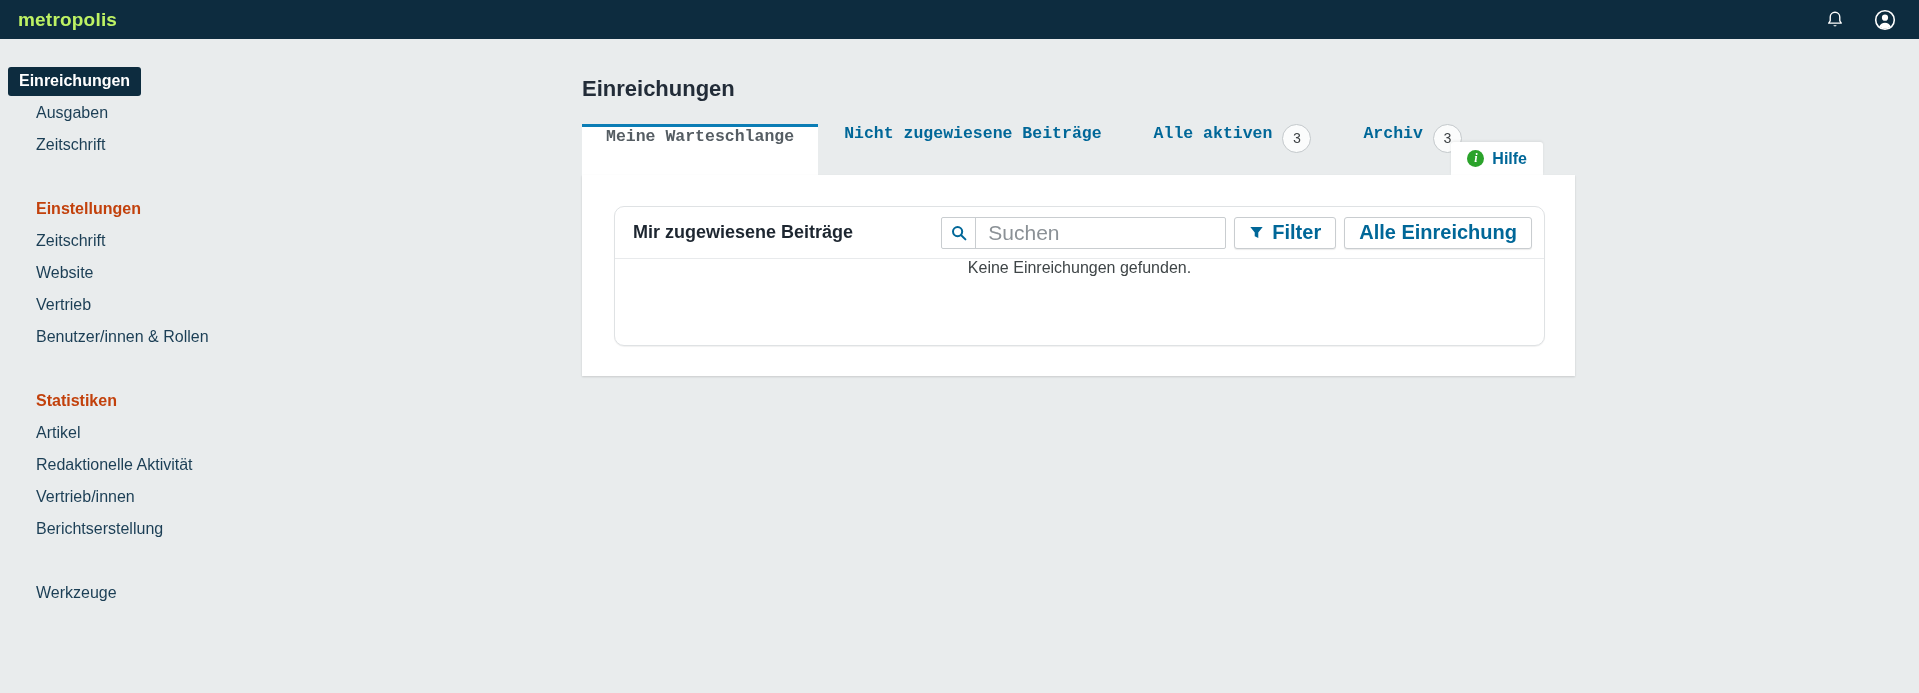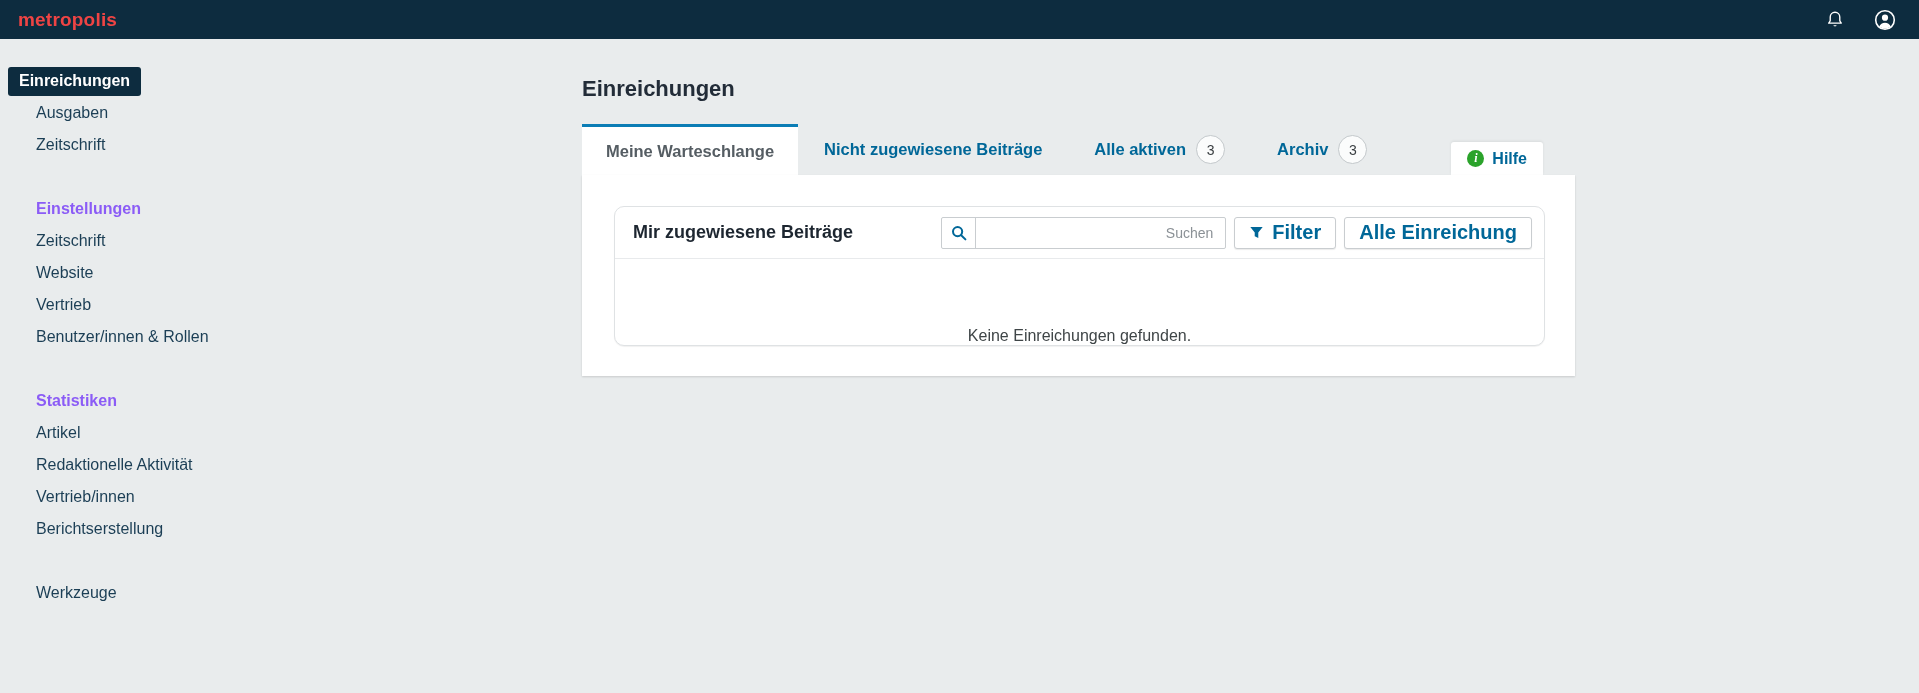--- a/index.html
+++ b/index.html
@@ -2,42 +2,42 @@
 <html><head>
 <meta charset="utf-8">
 <style>
   * { margin: 0; padding: 0; box-sizing: border-box; }
   html, body { width: 1919px; height: 693px; background: #e9eced; overflow: hidden;
     font-family: "Liberation Sans", sans-serif; }
 
   
   .topbar { height: 39px; background: #0d2c3f; display: flex; align-items: center;
     padding: 0 22px 0 18px; }
-  .logo { color: #ef4444; font-size: 19px; font-weight: bold; letter-spacing: .2px; }
+  .logo { color: #bef264; font-size: 19px; font-weight: bold; letter-spacing: .2px; }
   .topbar-right { margin-left: auto; display: flex; align-items: center; gap: 27px; }
   .topbar-icon { display: flex; align-items: center; cursor: pointer; }
 
   
   .sidebar { position: absolute; left: 0; top: 39px; width: 582px; padding-top: 26px; }
   .nav-group { margin-bottom: 32px; }
   .nav-row { height: 32px; display: flex; align-items: center; padding-left: 36px;
     font-size: 16px; color: #1b3e55; cursor: pointer; }
-  .nav-row.header { font-weight: bold; cursor: default; color: #8b5cf6; }
+  .nav-row.header { font-weight: bold; cursor: default; color: #c2410c; }
   .nav-row.active { padding-left: 8px; cursor: default; }
   .nav-row.active .pill { background: #0d2c3f; color: #fff; font-weight: bold;
     padding: 5px 11px 6px; border-radius: 3px; }
 
   
   .main { position: absolute; left: 582px; top: 39px; width: 993px; }
   .page-title { margin-top: 36px; font-size: 22px; line-height: 28px; font-weight: bold;
     color: #222c38; }
 
   .tabbar { margin-top: 21px; height: 51px; display: flex; position: relative; }
-  .tab { display: flex; align-items: center; gap: 10px; padding: 0 26px;
-    font-size: 16.5px; font-weight: bold; color: #006798; cursor: pointer; }
+  .tab { display: flex; align-items: flex-start; gap: 10px; padding: 0 26px;
+    font-size: 16.5px; font-weight: bold; color: #006798; cursor: pointer; font-family: Liberation Mono, monospace; }
   .tab.active { background: #ffffff; border-top: 3px solid #0b7db5; color: #555d63;
     padding: 0 24px; cursor: default; }
   .badge { min-width: 29px; height: 29px; padding: 0 4px; border: 1px solid #c3c8cb;
     border-radius: 50%; background: #fbfcfc; color: #3a3f42; font-size: 14px;
     font-weight: normal; display: flex; align-items: center; justify-content: center; }
 
   .help-tab { position: absolute; right: 32px; bottom: 0; height: 33px; background: #fff;
     border-radius: 3px 3px 0 0; display: flex; align-items: center; gap: 8px;
     padding: 0 16px; font-size: 16px; font-weight: bold; color: #006798; cursor: pointer;
     box-shadow: 0 -1px 3px rgba(0,0,0,.07); }
@@ -52,29 +52,29 @@
     box-shadow: 0 1px 1px rgba(0,0,0,.06); display: flex; flex-direction: column; }
   .card-header { height: 52px; flex: none; display: flex; align-items: center;
     padding: 0 12px 0 18px; border-bottom: 1px solid #e8eaec; }
   .card-title { flex: 1; font-size: 18px; font-weight: bold; color: #1d2630; }
 
   .searchbox { display: flex; align-items: stretch; height: 32px; width: 285px;
     border: 1px solid #c9cdd0; border-radius: 2px; background: #fff; }
   .search-icon-cell { width: 34px; border-right: 1px solid #c9cdd0; display: flex;
     align-items: center; justify-content: center; flex: none; }
   .searchbox input { flex: 1; min-width: 0; border: none; outline: none; padding: 0 12px;
-    font-size: 14px; color: #333; font-family: "Liberation Sans", sans-serif; background: transparent; text-align: right; }
+    font-size: 21px; color: #333; font-family: "Liberation Sans", sans-serif; background: transparent; }
   .searchbox input::placeholder { color: #8b9196; opacity: 1; }
 
   .btn { height: 32px; border: 1px solid #c9cdd0; border-radius: 3px; background: #fff;
     color: #006798; font-weight: bold; font-size: 20px; display: flex; align-items: center;
     gap: 8px; padding: 0 14px; margin-left: 8px; cursor: pointer;
     font-family: "Liberation Sans", sans-serif; box-shadow: 0 1px 1px rgba(0,0,0,.08); }
 
-  .card-body { flex: 1; display: flex; align-items: flex-end; justify-content: center;
+  .card-body { flex: 1; display: flex; align-items: flex-start; justify-content: center;
     font-size: 16px; color: #3f4547; }
 </style>
 </head>
 <body>
 
 <div class="topbar">
   <span class="logo">metropolis</span>
   <div class="topbar-right">
     <span class="topbar-icon">
       <svg width="22" height="22" viewBox="0 0 24 24">

